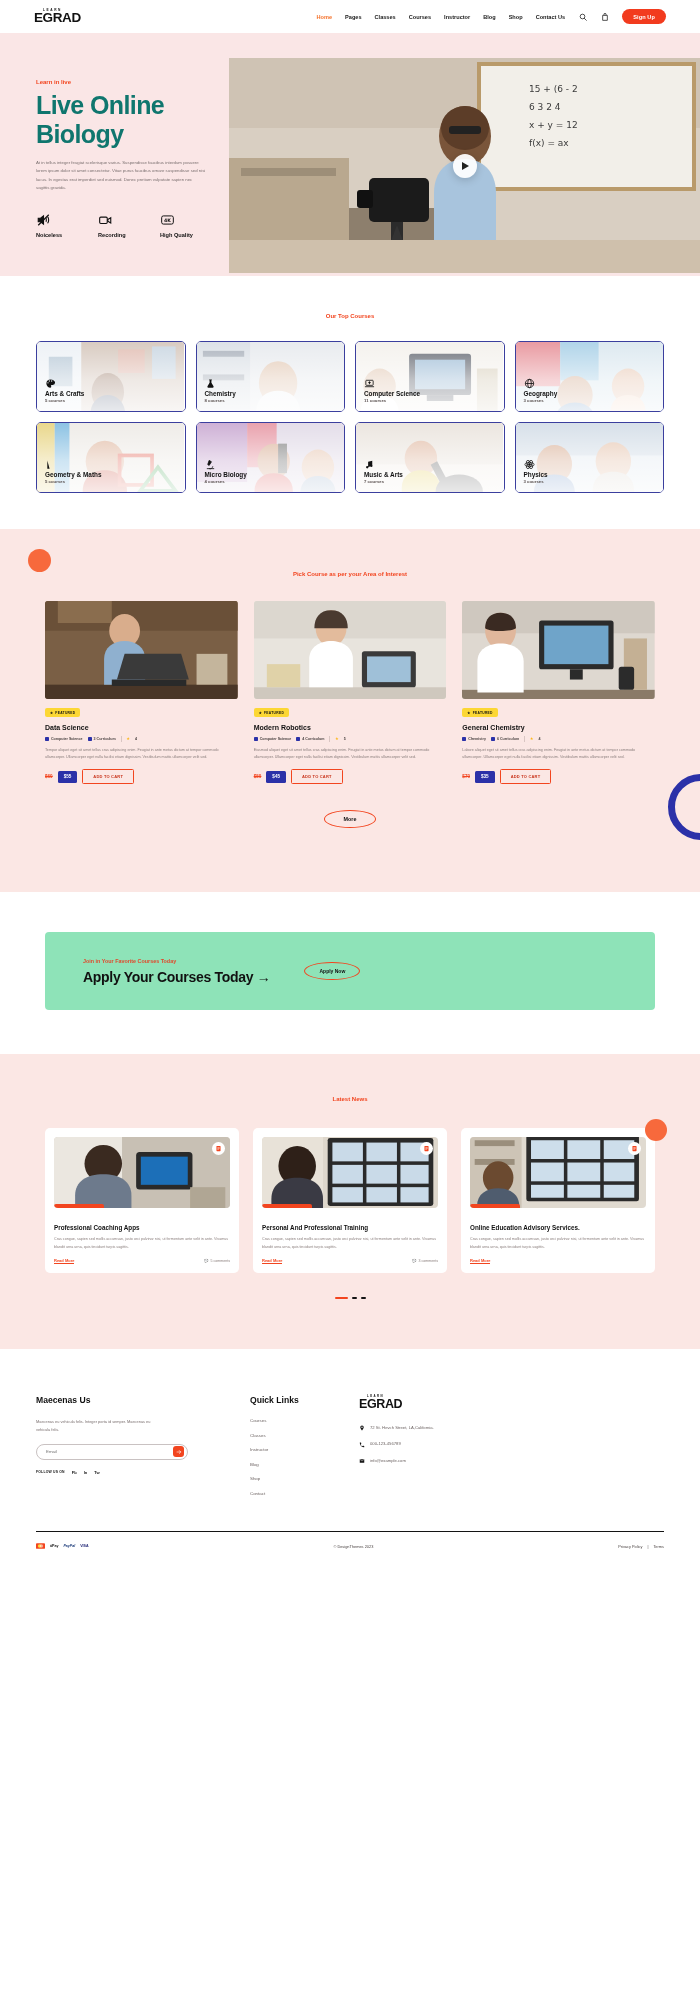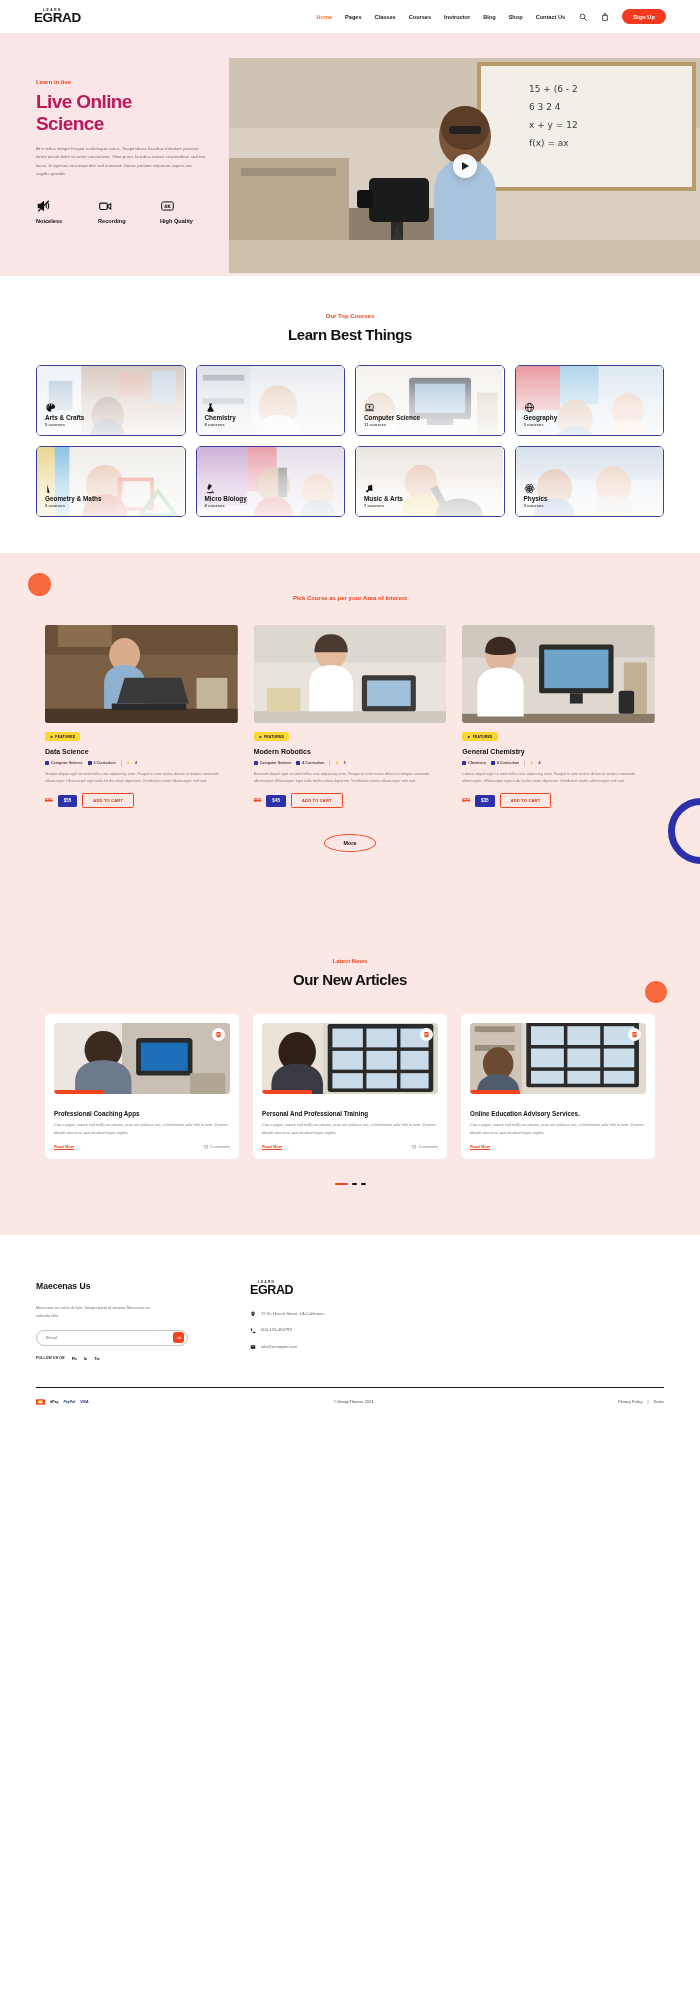--- a/index.html
+++ b/index.html
@@ -26,21 +26,21 @@
   .hicon svg { width:8px; height:8px; }
   .signup {
     background:#f23b1e; color:#fff; font-size:5.6px; font-weight:700;
     padding:4.5px 11px; border-radius:10px; cursor:pointer; letter-spacing:.1px;
   }
 
   
   .hero { position:relative; height:243px; background:#fae6e6; }
   .hero-left { position:absolute; left:36px; top:46px; width:180px; }
   .hero-eyebrow { font-size:6px; font-weight:700; color:#f2451f; margin-bottom:6px; }
-  .hero-title { font-size:19px; font-weight:800; line-height:1.16; letter-spacing:-0.6px; color:#be185d; }
+  .hero-title { font-size:25px; font-weight:800; line-height:1.16; letter-spacing:-0.6px; color:#0f766e; }
   .hero-desc { margin-top:10px; font-size:4.3px; line-height:1.95; color:#7a6f6f; width:170px; }
   .hero-feats { display:flex; gap:22px; margin-top:18px; }
   .feat { width:40px; }
   .feat-ic { height:16px; display:flex; align-items:flex-end; }
   .feat-ic svg { width:15px; height:14px; }
   .feat-label { font-size:5.6px; font-weight:700; margin-top:5px; color:#111; }
   .hero-media {
     position:absolute; right:0; top:25px; width:471px; height:215px;
     overflow:hidden; background:#cbb9a8;
   }
@@ -243,21 +243,21 @@
         <path d="M150 215l18-48 18 48z" fill="#333"></path>
         <rect x="0" y="182" width="471" height="33" fill="#cfc0ac"></rect>
       </svg>
       <div class="play-btn">
         <div class="play-tri"></div>
       </div>
     </div>
     <div class="hero-left">
       <div class="hero-eyebrow">Learn in live</div>
       <div class="hero-title">Live Online</div>
-      <div class="hero-title">Science</div>
+      <div class="hero-title">Biology</div>
       <div class="hero-desc">At in tellus integer feugiat scelerisque varius. Suspendisse faucibus interdum posuere lorem ipsum dolor sit amet consectetur. Vitae purus faucibus ornare suspendisse sed nisi lacus. In egestas erat imperdiet sed euismod. Donec pretium vulputate sapien nec sagittis gravida.</div>
       <div class="hero-feats">
         <div class="feat">
           <div class="feat-ic">
             <svg viewBox="0 0 24 24" fill="none" stroke="#111" stroke-width="1.9">
                 <path d="M3 9v6h4l5 4V5L7 9H3z" fill="#111"></path>
                 <path d="M16 9c1.2 1 1.2 5 0 6"></path>
                 <path d="M19 6.5c2.4 2 2.4 9 0 11"></path>
                 <line x1="3" y1="21" x2="21" y2="3" stroke-width="2"></line>
               </svg>
@@ -281,21 +281,20 @@
               </svg>
           </div>
           <div class="feat-label">High Quality</div>
         </div>
       </div>
     </div>
   </div>
 
   <div class="topcourses">
     <div class="sec-eyebrow">Our Top Courses</div>
-    <div class="sec-title">Learn Best Things</div>
     <div class="cat-grid">
 
       <div class="cat-card">
         <svg class="cat-img" viewBox="0 0 100 71" preserveAspectRatio="xMidYMid slice">
             <rect width="100" height="71" fill="#c8b5a7"></rect>
             <rect x="0" y="0" width="30" height="71" fill="#e6ecf2"></rect>
             <rect x="8" y="10" width="16" height="20" fill="#9fb6c9"></rect>
             <rect x="55" y="5" width="18" height="16" fill="#d8a89a"></rect>
             <rect x="78" y="3" width="16" height="22" fill="#b8c9d8"></rect>
             <ellipse cx="48" cy="34" rx="11" ry="13" fill="#8d6a55"></ellipse>
@@ -594,25 +593,39 @@
 
     </div>
     <div class="more-wrap">
       <div class="more-btn">
         <span class="more-ellipse"></span>
         <span>More</span>
       </div>
     </div>
   </div>
 
+  <div class="applysec">
+    <div class="apply-box">
+      <div>
+        <div class="apply-eyebrow">Join in Your Favorite Courses Today</div>
+        <div class="apply-title">
+          <span>Apply Your Courses Today</span>
+          <span>→</span>
+        </div>
+      </div>
+      <div class="apply-btn">
+        <span class="apply-ellipse"></span>
+        <span>Apply Now</span>
+      </div>
+    </div>
+  </div>
 
   <div class="articles">
     <div class="dot-orange2"></div>
     <div class="sec-eyebrow">Latest News</div>
-    <div class="sec-title">Our New Articles</div>
     <div class="art-grid">
 
       <div class="art-card">
         <div class="art-thumb">
           <svg viewBox="0 0 150 71" preserveAspectRatio="xMidYMid slice" style="width:100%;height:100%">
               <rect width="150" height="71" fill="#d8d2c8"></rect>
               <rect x="0" y="0" width="58" height="71" fill="#ebe7e0"></rect>
               <rect x="58" y="0" width="92" height="71" fill="#c8c0b4"></rect>
               <ellipse cx="42" cy="28" rx="16" ry="16" fill="#3a2a20"></ellipse>
               <path d="M18 55c0-12 10-18 24-18s24 6 24 18v16H18z" fill="#6d7a8c"></path>
@@ -748,20 +761,29 @@
           </div>
         </div>
         <div class="follow">
           <span class="follow-l">FOLLOW US ON</span>
           <span class="follow-i">Fb</span>
           <span class="follow-i">In</span>
           <span class="follow-i">Tw</span>
         </div>
       </div>
 
+      <div>
+        <div class="foot-h">Quick Links</div>
+        <div class="foot-link">Courses</div>
+        <div class="foot-link">Classes</div>
+        <div class="foot-link">Instructor</div>
+        <div class="foot-link">Blog</div>
+        <div class="foot-link">Shop</div>
+        <div class="foot-link">Contact</div>
+      </div>
 
 
       <div>
         <div class="foot-logo">
           <div class="foot-logo-top">LEARN</div>
           <div class="foot-logo-main">EGRAD</div>
         </div>
         <div class="cinfo">
           <svg viewBox="0 0 24 24" fill="#141414">
               <path d="M12 2a7 7 0 0 0-7 7c0 5 7 13 7 13s7-8 7-13a7 7 0 0 0-7-7zm0 9.5A2.5 2.5 0 1 1 12 6a2.5 2.5 0 0 1 0 5.5z"></path>

